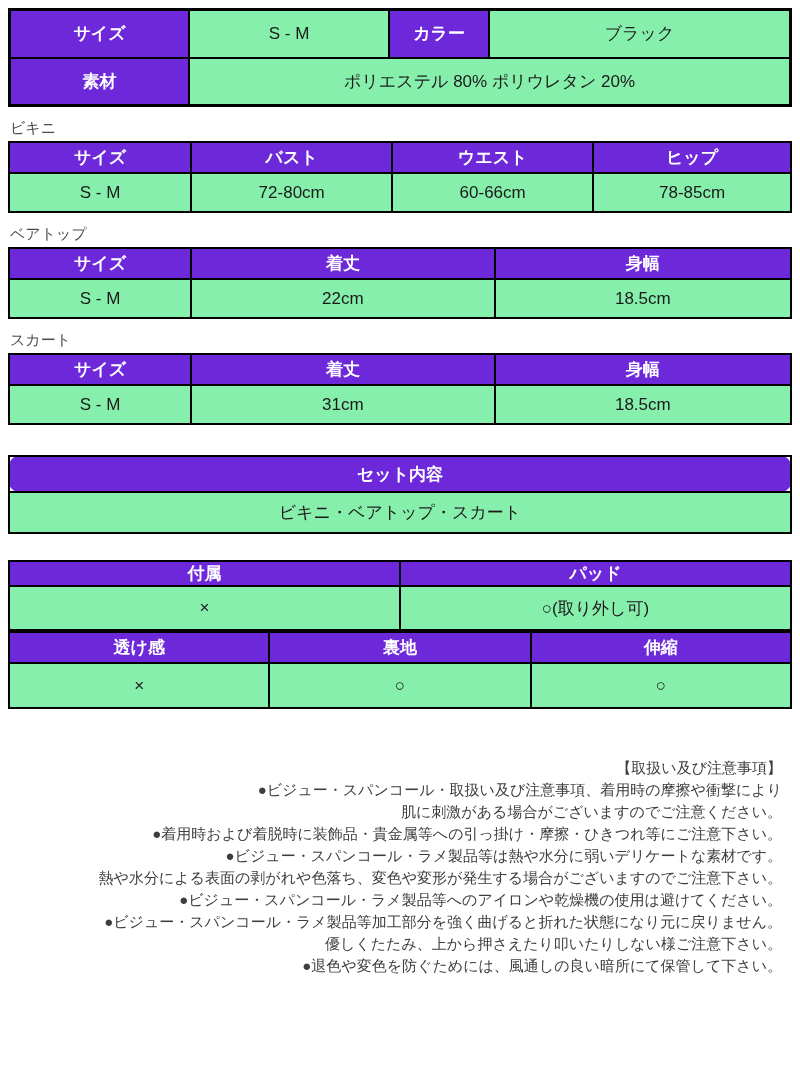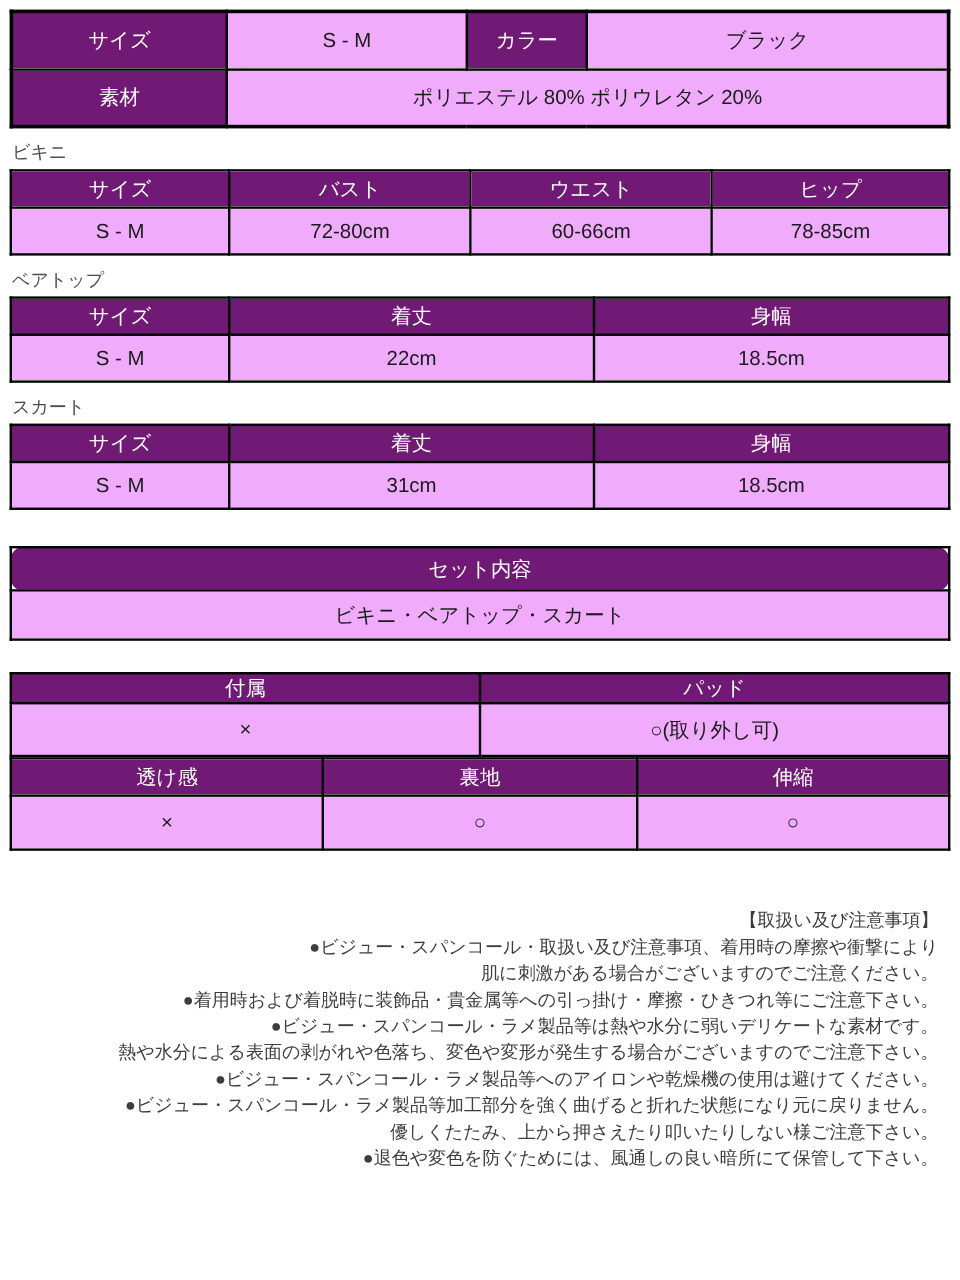--- a/index.html
+++ b/index.html
@@ -18,25 +18,25 @@
   }
   th, td {
     border: 2px solid #000000;
     text-align: center;
     vertical-align: middle;
     font-size: 17px;
     overflow: hidden;
     white-space: nowrap;
   }
   th {
-    background: #701a75;
+    background: #6d28d9;
     color: #ffffff;
-    font-weight: normal;
-  }
-  td { background: #f0abfc; color: #1a1a1a; }
+    font-weight: bold;
+  }
+  td { background: #86efac; color: #1a1a1a; }
 
   
   table.t-spec { border: 3px solid #000; }
   table.t-spec th, table.t-spec td { height: 48px; border-width: 2px; }
 
   
   table.t-meas th { height: 31px; }
   table.t-meas td { height: 39px; }
 
   .section-label {

